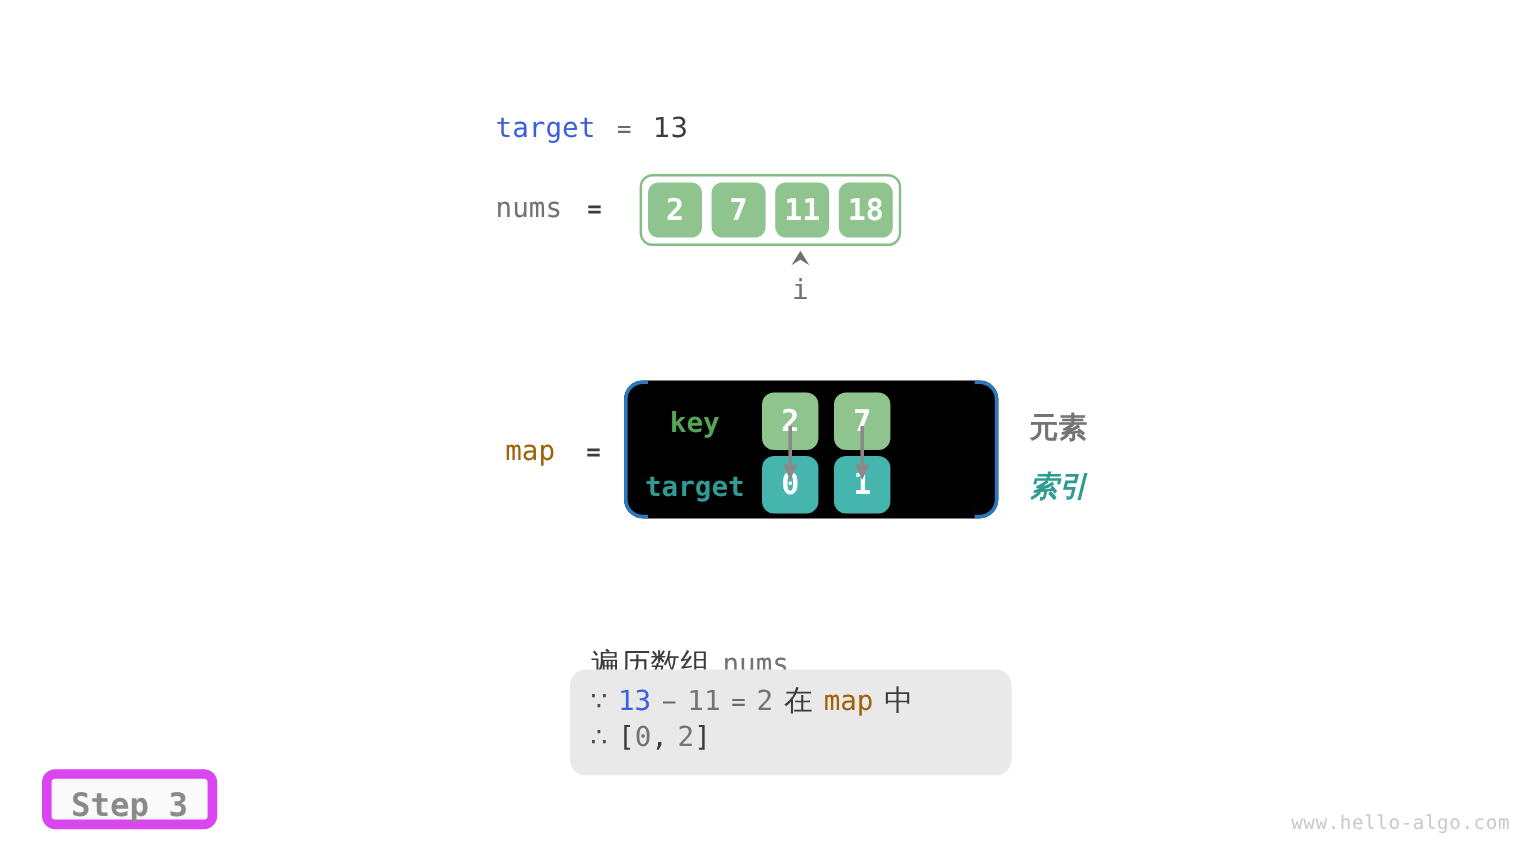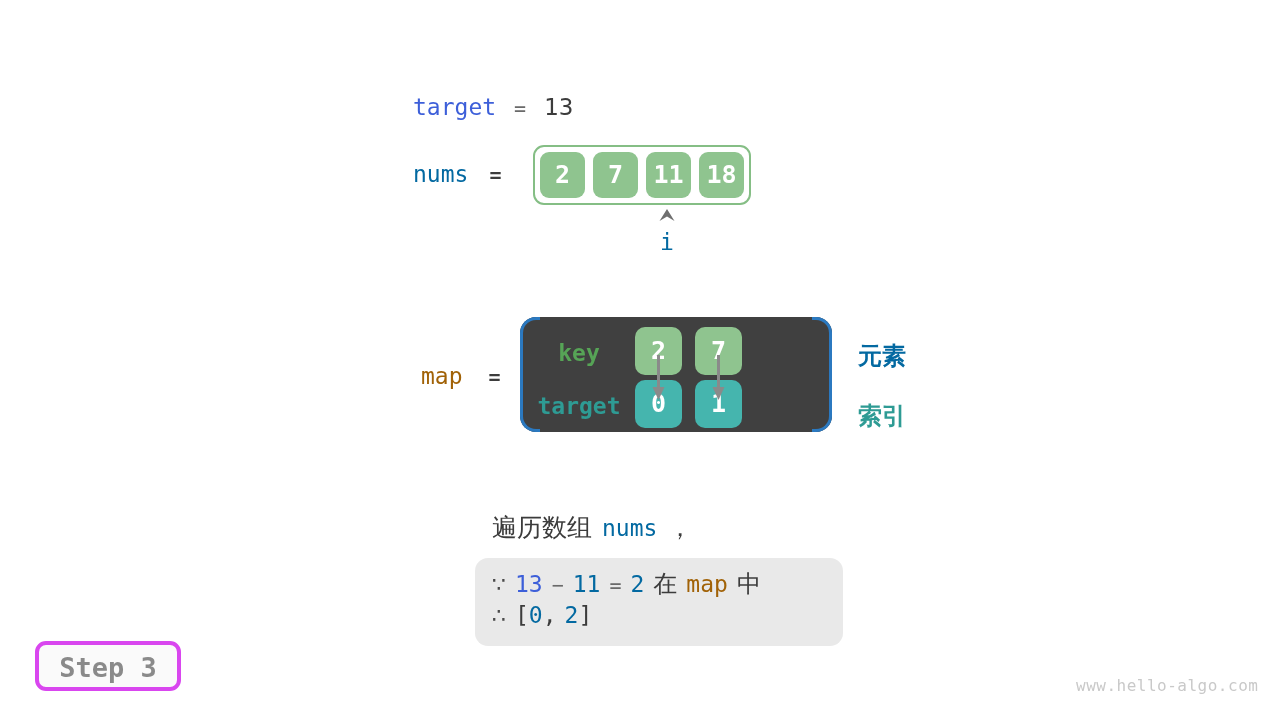--- a/index.html
+++ b/index.html
@@ -8,21 +8,21 @@
     background: #ffffff;
     overflow: hidden;
     font-family: "DejaVu Sans", "Liberation Sans", sans-serif;
   }
   .canvas { position: relative; width: 1280px; height: 720px; }
 
   .mono  { font-family: "DejaVu Sans Mono", "Liberation Mono", monospace; }
   .bold  { font-weight: normal; }
   .royal { color: #3D5FD9; }
   .bblue { color: #a16207; }
-  .green { color: #0369a1; }
+  .green { color: #737373; }
   .teal  { color: #2E9B94; }
   .dark  { color: #3C3C3C; }
   .gray  { color: #6A6A6A; }
 
   .abs { position: absolute; }
   .hrow { display: flex; align-items: baseline; }
 
   
   .target-row { left: 413px; top: 94px; gap: 18px; }
   .target-row .var { font-size: 23px; }
@@ -55,21 +55,21 @@
   .i-label { left: 667px; top: 229px; transform: translateX(-50%); font-size: 23px; }
 
   
   .map-label-row { left: 421px; top: 363px; gap: 26px; }
   .map-label-row .var { font-size: 23px; }
   .map-label-row .eq  { font-size: 20px; color: #3C3C3C; font-weight: bold; }
 
   .map-box {
     left: 520px; top: 317px;
     width: 312px; height: 115px;
-    background: #404040;
+    background: #000000;
     border-radius: 16px;
   }
   .bracket {
     position: absolute; top: 0;
     width: 20px; height: 115px;
     box-sizing: border-box;
     border: 3px solid #2B79C0;
   }
   .bracket-left  { left: 0;  border-right: none; border-radius: 16px 0 0 16px; }
   .bracket-right { right: 0; border-left:  none; border-radius: 0 16px 16px 0; }
@@ -92,24 +92,24 @@
   }
   .key-cell { top: 10px; background: #8FC48F; }
   .val-cell { top: 63px; background: #45B5AE; }
   .col0 { left: 115px; } .col1 { left: 175px; }
 
   .map-arrow { position: absolute; top: 38px; }
   .arr0 { left: 132px; } .arr1 { left: 192px; }
 
   .side-label { font-size: 24px; font-weight: bold; text-align: center; }
   .element-label { left: 858px; top: 340px; }
-  .index-label   { left: 858px; top: 400px; }
-
-  
-  .caption { left: 492px; top: 511px; gap: 10px; align-items: center; }
+  .index-label   { left: 858px; top: 389px; font-style: italic; }
+
+  
+  .caption { left: 492px; top: 537px; gap: 10px; align-items: center; }
   .caption .cjk  { font-size: 25px; }
   .caption .code { font-size: 23px; }
 
   
   .conclusion-box {
     left: 475px; top: 558px;
     width: 368px; height: 88px;
     box-sizing: border-box;
     background: #E9E9E9;
     border-radius: 13px;
@@ -121,21 +121,21 @@
   .c-op   { font-size: 20px; }
   .c-cjk  { font-size: 24px; }
   .bracket-group { display: flex; align-items: baseline; }
   .bracket-group .c-comma { margin-right: 8px; }
 
   
   .step-badge {
     left: 35px; top: 641px;
     width: 146px; height: 50px;
     box-sizing: border-box;
-    border: 4px solid #d946ef;
+    border: 8px solid #d946ef;
     border-radius: 11px;
     background: #FAFAFA;
     color: #8A8A8A;
     font-size: 27px; font-weight: bold;
     font-family: "DejaVu Sans Mono", "Liberation Mono", monospace;
     line-height: 46px; text-align: center;
   }
 
   
   .watermark {

